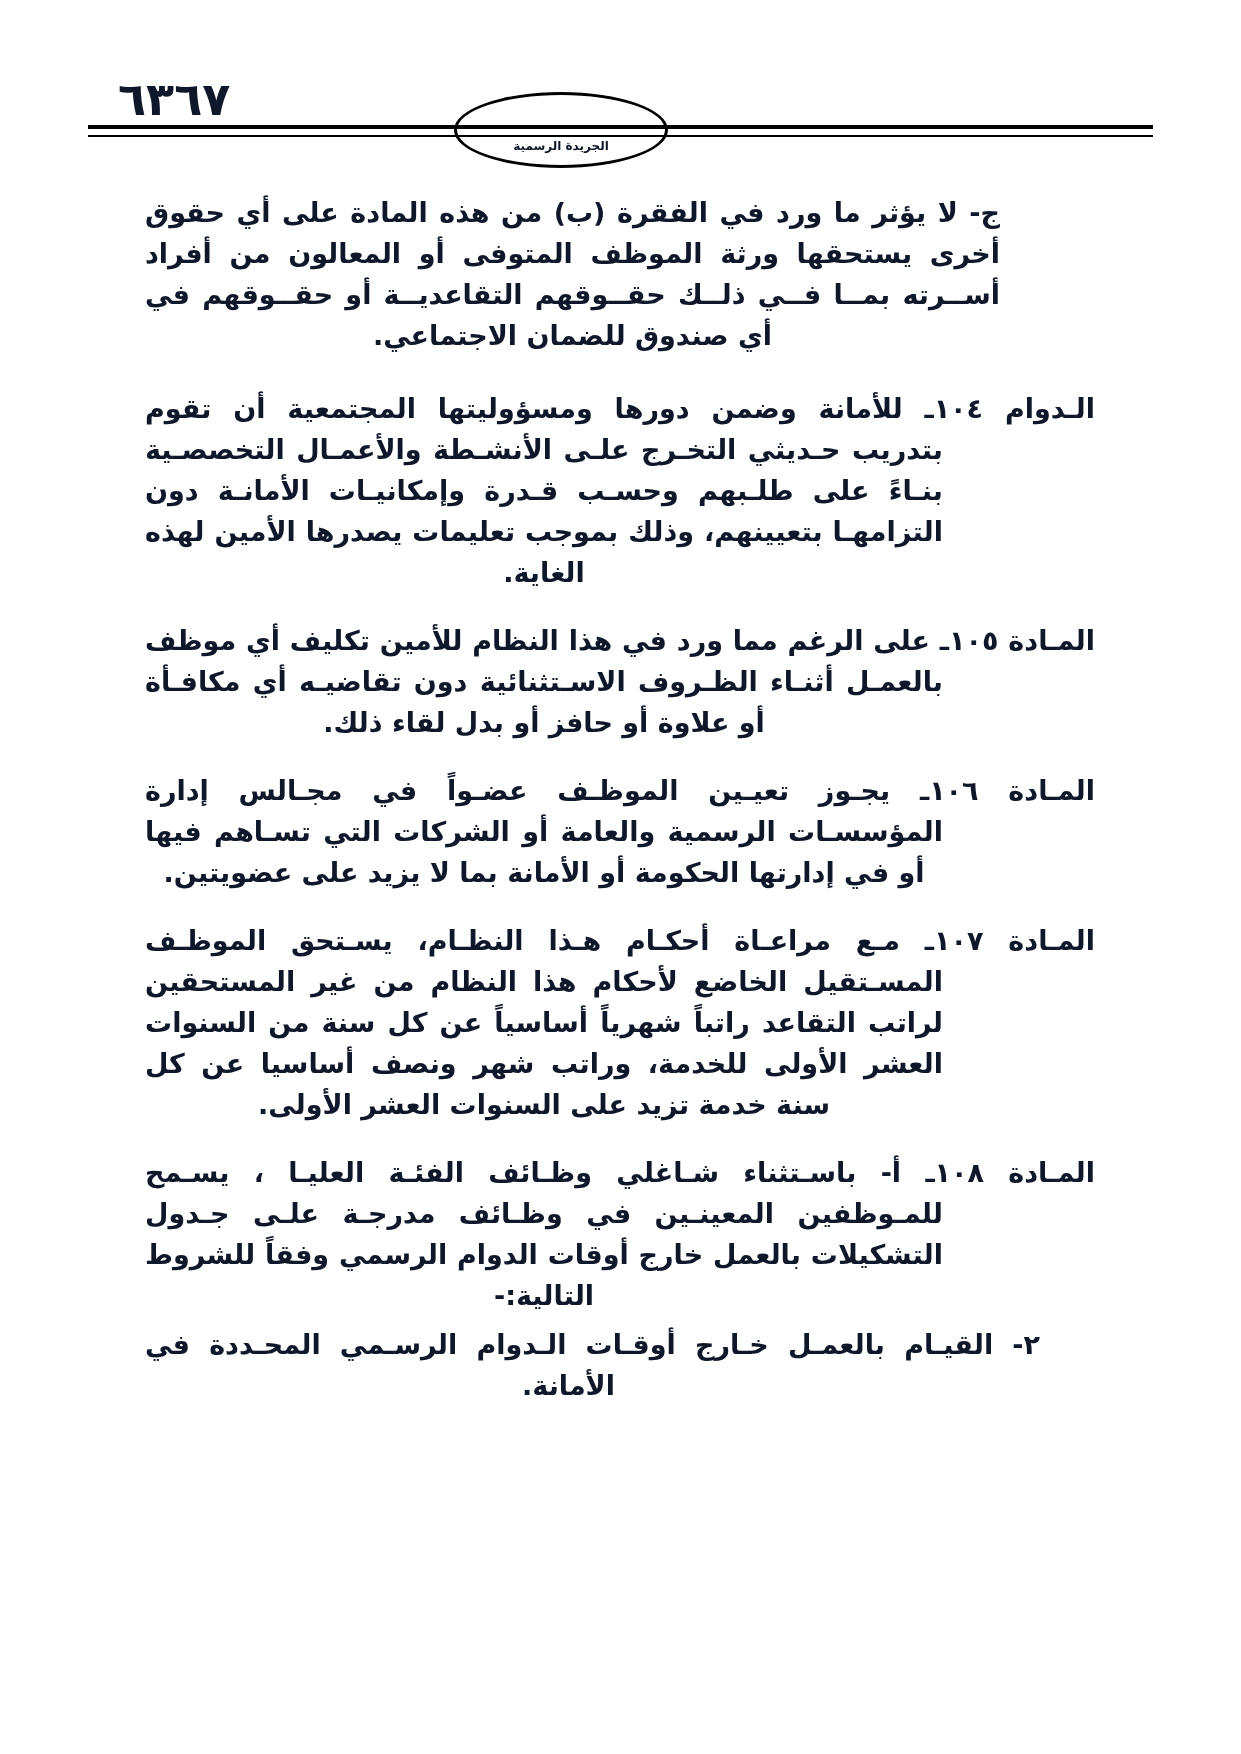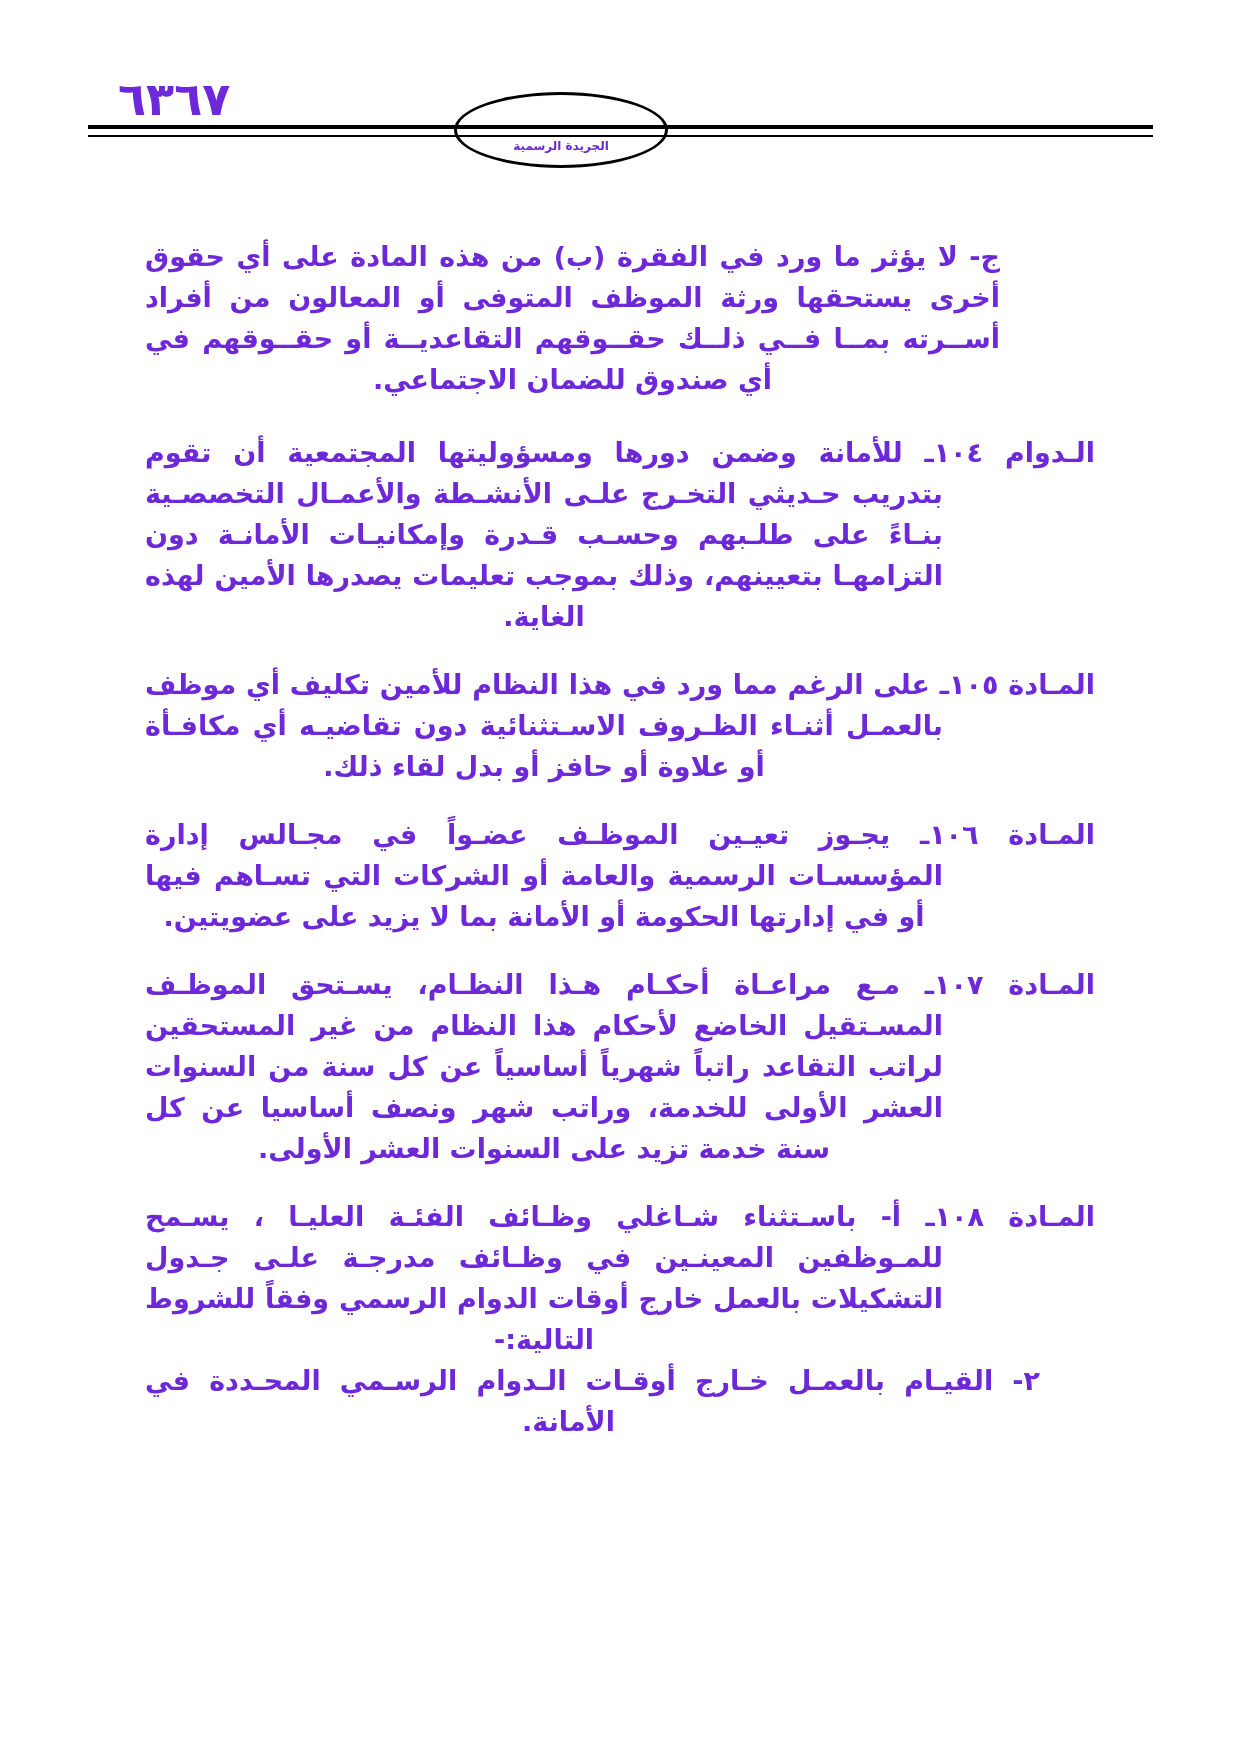--- a/index.html
+++ b/index.html
@@ -3,21 +3,21 @@
 <meta charset="utf-8">
 <style>
   * { box-sizing: border-box; }
   html, body { margin: 0; padding: 0; background: #ffffff; }
   .page {
     position: relative;
     width: 1241px;
     height: 1754px;
     background: #ffffff;
     font-family: "DejaVu Sans", "Liberation Sans", sans-serif;
-    color: #6d28d9;
+    color: #0f172a;
     overflow: hidden;
   }
 
   
   .page-number {
     position: absolute;
     top: 72px;
     left: 118px;
     font-size: 46px;
     font-weight: bold;
@@ -63,27 +63,26 @@
     font-weight: bold;
     font-size: 27px;
     line-height: 41px;
     text-align: justify;
     text-align-last: center;
   }
   .block { margin: 0 0 27px 0; }
   .clause {
     margin-right: 95px;
     margin-bottom: 32px;
-    margin-top: 44px;
   }
   .article {
     padding-right: 152px;
     text-indent: -152px;
   }
-  .article.tight { margin-bottom: 0; }
+  .article.tight { margin-bottom: 8px; }
   .item {
     margin-right: 55px;
     padding-right: 48px;
     text-indent: -48px;
     margin-bottom: 0;
   }
   .marker { white-space: nowrap; }
 </style>
 </head>
 <body>

